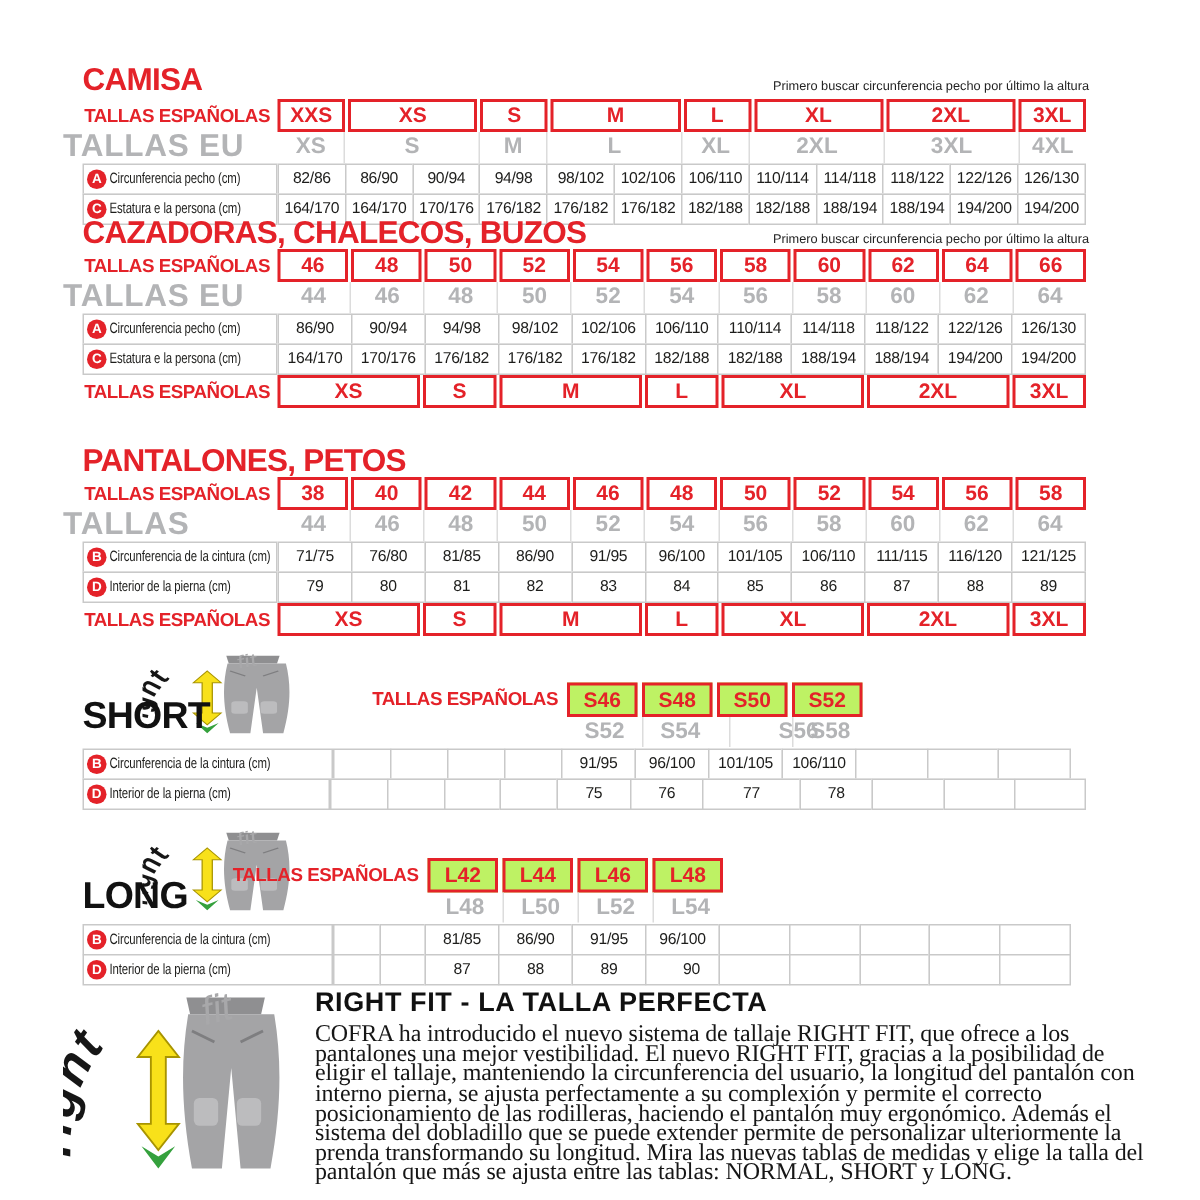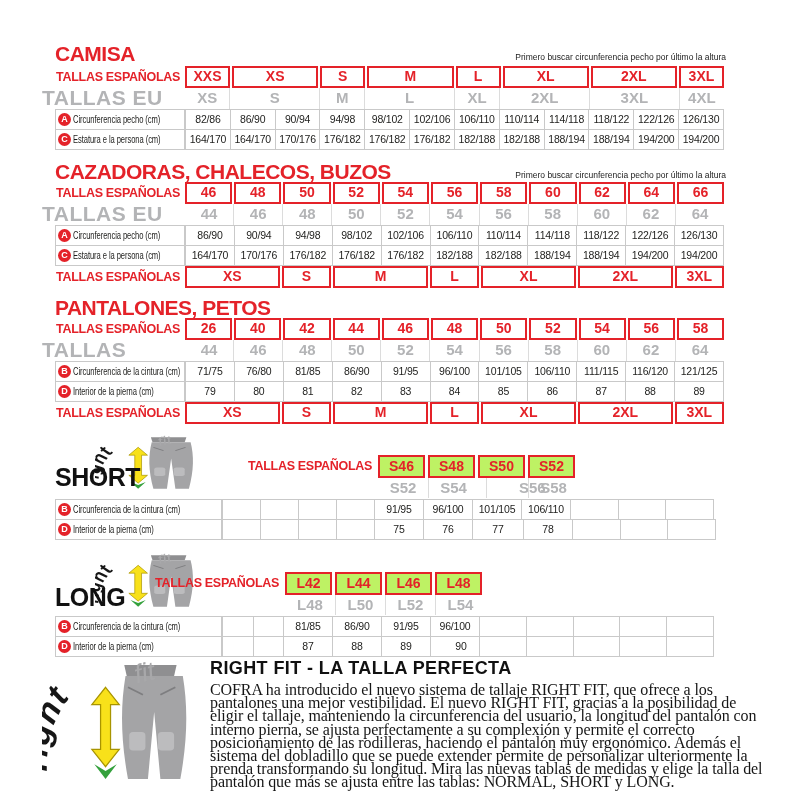--- a/index.html
+++ b/index.html
@@ -123,21 +123,21 @@
             <div class="dcell flex">182/188</div>
             <div class="dcell flex">188/194</div>
             <div class="dcell flex">188/194</div>
             <div class="dcell flex">194/200</div>
             <div class="dcell flex">194/200</div>
           </div>
         </div>
       </div>
   </section>
 
-  <section class="sec" style="top:160px;height:130px">
+  <section class="sec" style="top:144px;height:130px">
     <h2 class="title">CAZADORAS, CHALECOS, BUZOS</h2>
     <div class="note">Primero buscar circunferencia pecho por último la altura</div>
     <div class="tbl" id="tbl-cazadoras">
         <div class="row es-row">
           <div class="lbl-es">TALLAS ESPAÑOLAS</div>
           <div class="cells-red">
             <div class="redbox" style="flex: 1 1 0px;">46</div>
             <div class="redbox" style="flex: 1 1 0px;">48</div>
             <div class="redbox" style="flex: 1 1 0px;">50</div>
             <div class="redbox" style="flex: 1 1 0px;">52</div>
@@ -220,21 +220,21 @@
         </div>
       </div>
   </section>
 
   <section class="sec" style="top:296px;height:130px">
     <h2 class="title">PANTALONES, PETOS</h2>
     <div class="tbl" id="tbl-pantalones">
         <div class="row es-row">
           <div class="lbl-es">TALLAS ESPAÑOLAS</div>
           <div class="cells-red">
-            <div class="redbox" style="flex: 1 1 0px;">26</div>
+            <div class="redbox" style="flex: 1 1 0px;">38</div>
             <div class="redbox" style="flex: 1 1 0px;">40</div>
             <div class="redbox" style="flex: 1 1 0px;">42</div>
             <div class="redbox" style="flex: 1 1 0px;">44</div>
             <div class="redbox" style="flex: 1 1 0px;">46</div>
             <div class="redbox" style="flex: 1 1 0px;">48</div>
             <div class="redbox" style="flex: 1 1 0px;">50</div>
             <div class="redbox" style="flex: 1 1 0px;">52</div>
             <div class="redbox" style="flex: 1 1 0px;">54</div>
             <div class="redbox" style="flex: 1 1 0px;">56</div>
             <div class="redbox" style="flex: 1 1 0px;">58</div>
@@ -370,21 +370,21 @@
           <div class="lbl-data">
             <span class="badge">D</span>
             <span class="lbl-txt">Interior de la pierna (cm)</span>
           </div>
           <div class="dcell" style="width: 39px;"></div>
           <div class="dcell" style="width: 39px;"></div>
           <div class="dcell" style="width: 39px;"></div>
           <div class="dcell" style="width: 39px;"></div>
           <div class="dcell" style="width: 50px;">75</div>
           <div class="dcell" style="width: 50px;">76</div>
-          <div class="dcell" style="width: 52px;">77</div>
+          <div class="dcell" style="width: 66px;">77</div>
           <div class="dcell" style="width: 50px;">78</div>
           <div class="dcell" style="width: 48.6667px;"></div>
           <div class="dcell" style="width: 48.6667px;"></div>
           <div class="dcell" style="width: 48.6667px;"></div>
         </div>
       </div>
   </section>
 
   <section class="sec" style="top:557px;height:105px">
     <div class="rflogo" id="logo-long" style="left:53px;top:-4px;width:110px;height:56px">

